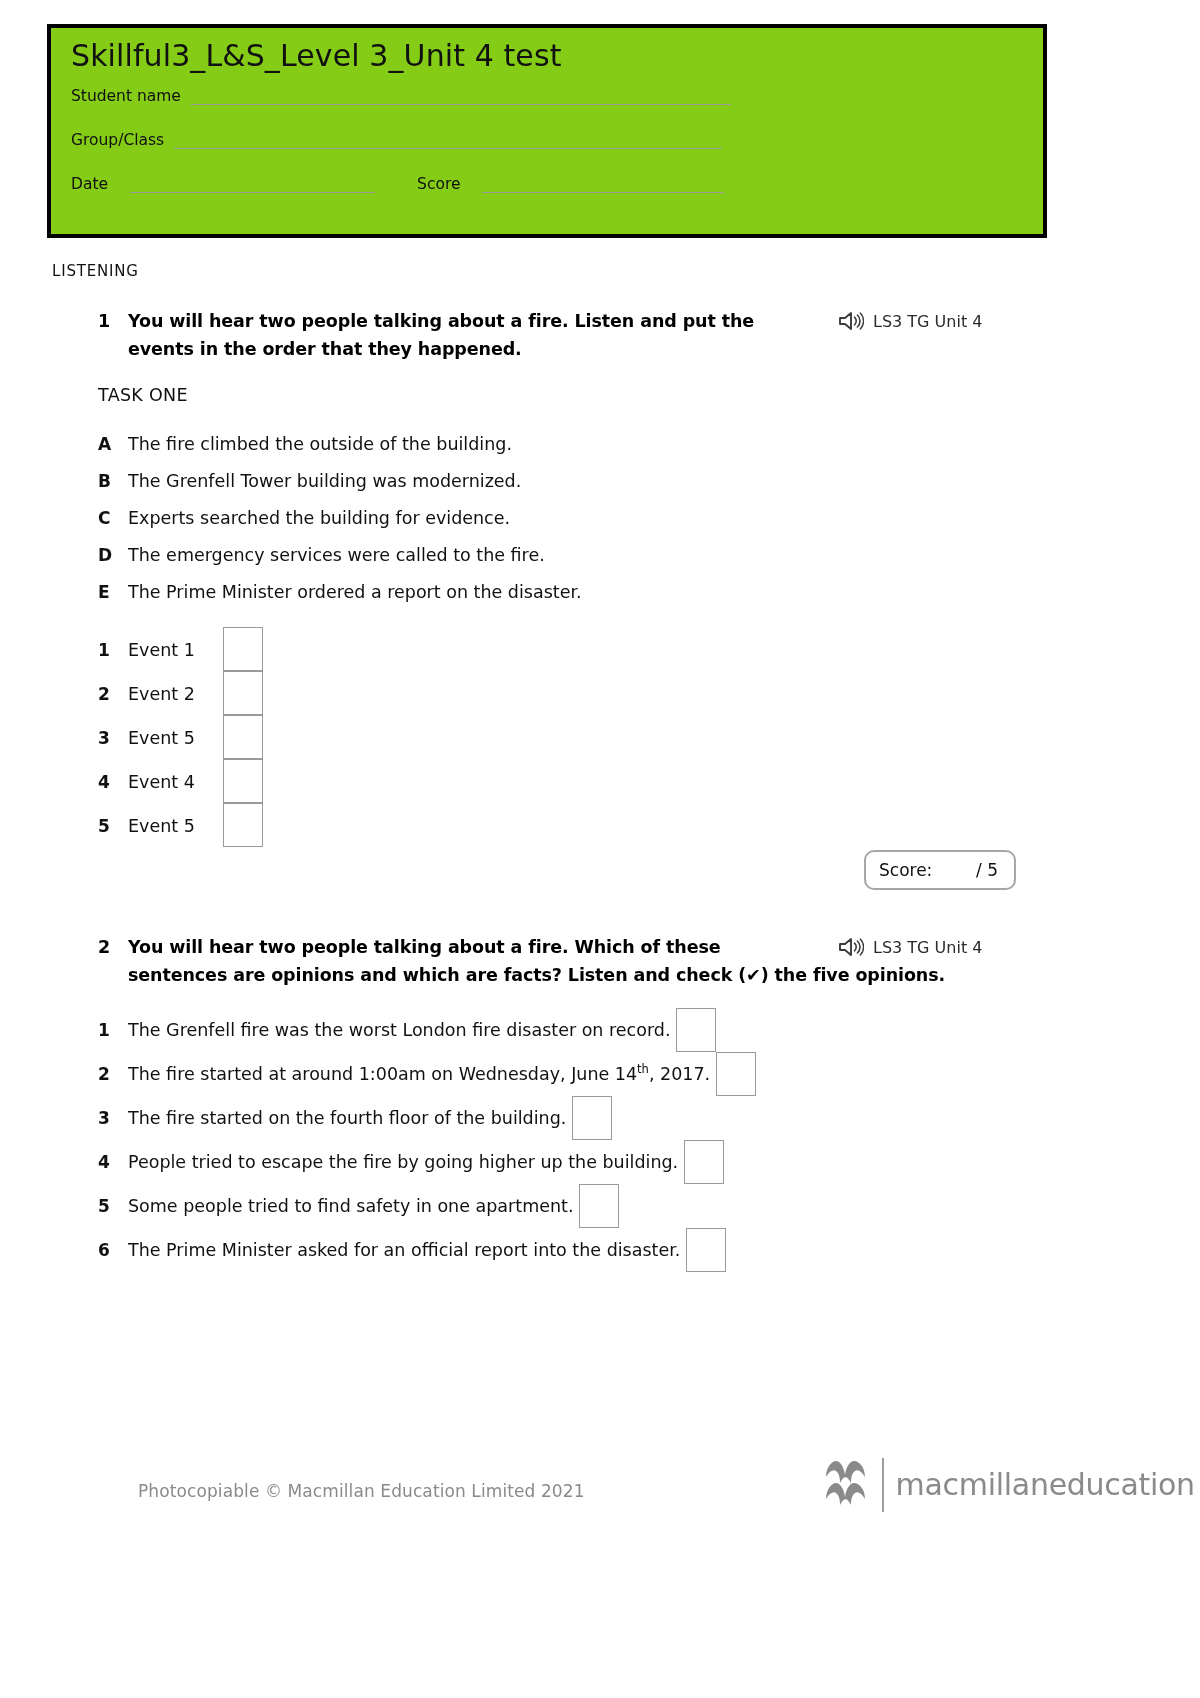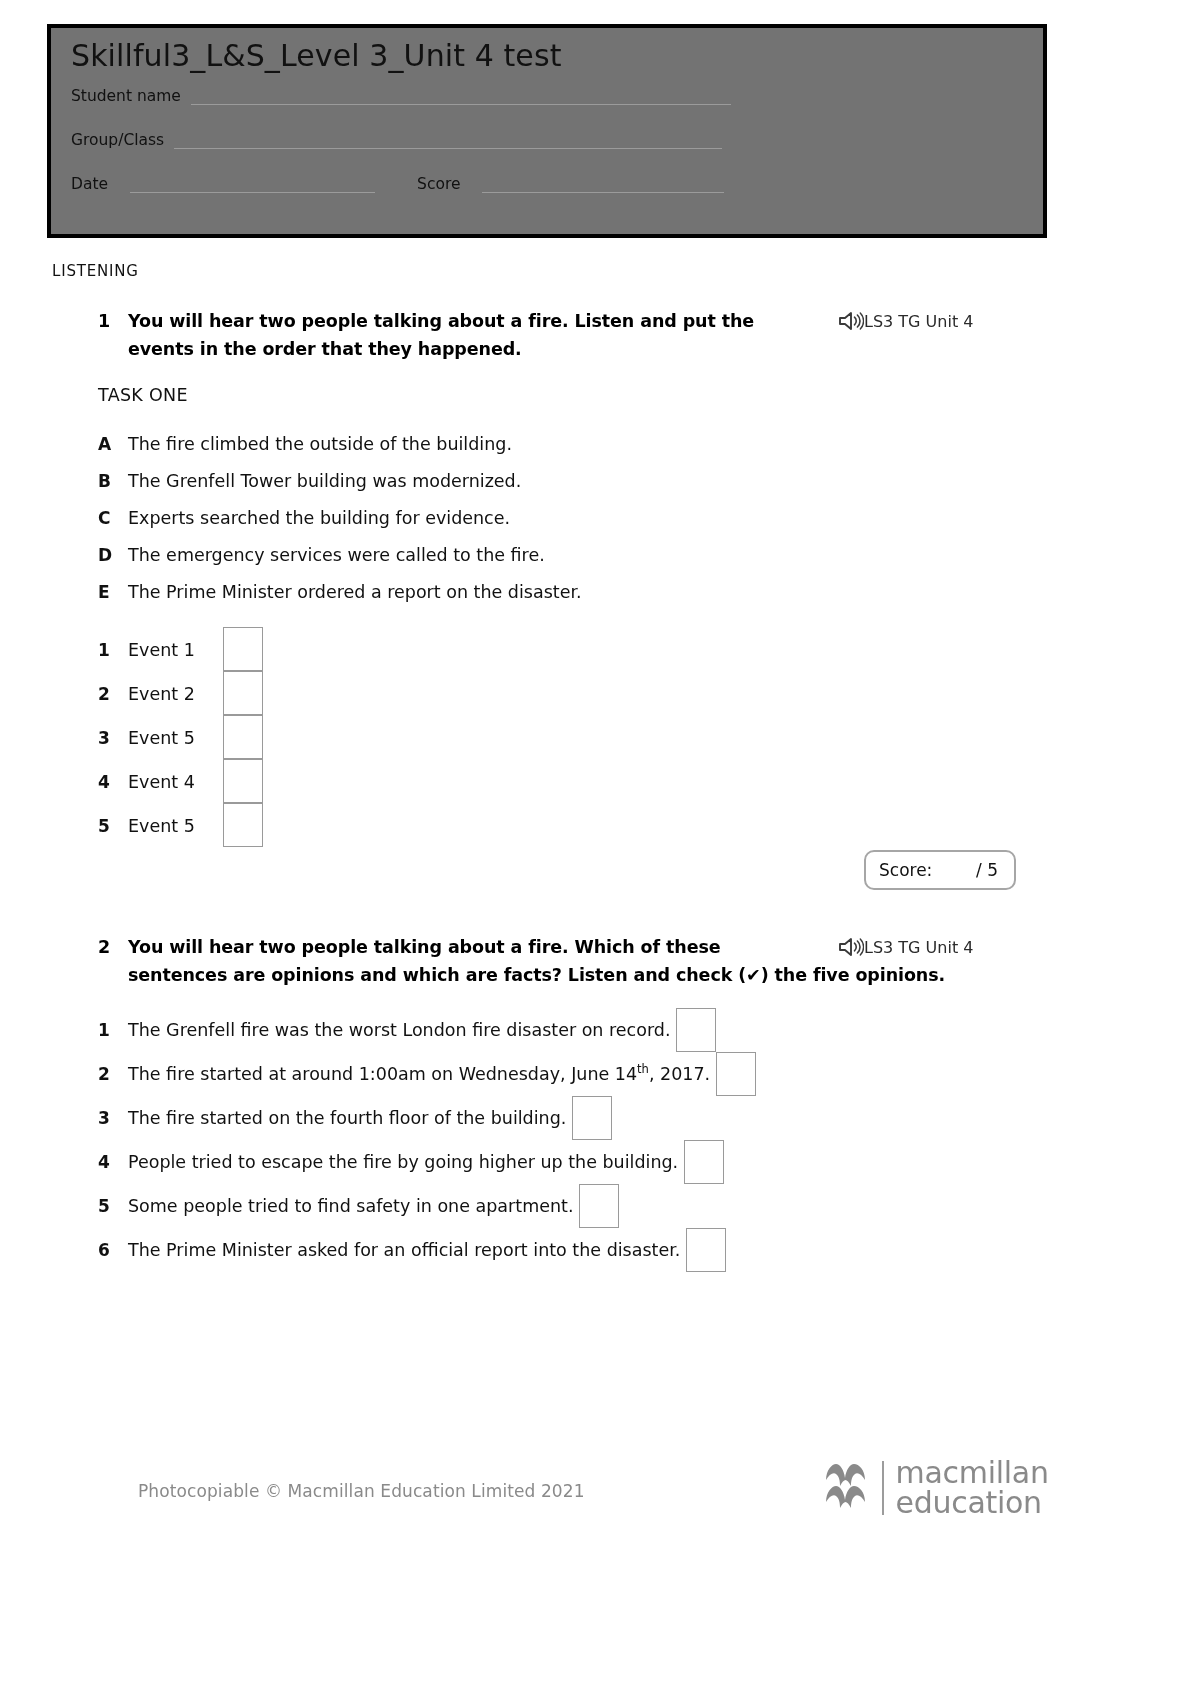--- a/index.html
+++ b/index.html
@@ -23,21 +23,21 @@
 
   
   .header-box {
     position: absolute;
     left: 47px;
     top: 24px;
     width: 1000px;
     height: 214px;
     border: 4px solid #000000;
     box-sizing: border-box;
-    background: #737373;
+    background: #84cc16;
   }
   .doc-title {
     position: absolute;
     left: 20px;
     top: 10px;
     font-size: 30px;
     font-weight: 400;
     letter-spacing: 0.1px;
     color: #111111;
     white-space: nowrap;
@@ -96,20 +96,21 @@
     flex: 0 0 30px;
     font-weight: 700;
   }
   .q-text { flex: 1; }
 
   
   .audio-tag {
     position: absolute;
     display: flex;
     align-items: center;
+    gap: 9px;
     font-size: 16px;
     font-weight: 400;
     color: #2b2b2b;
     white-space: nowrap;
   }
   #audio-q1 { left: 838px; top: 310px; }
   #audio-q2 { left: 838px; top: 936px; }
   .audio-tag svg { display: block; }
 
   
@@ -246,21 +247,21 @@
     color: #8a8a8a;
   }
   .logo-mark { display: block; }
   .logo-divider {
     width: 1.6px;
     height: 54px;
     background: #9c9c9c;
   }
   .logo-words {
     display: flex;
-    flex-direction: column;
+    flex-direction: row;
     line-height: 0.99;
     font-size: 30px;
     font-weight: 400;
     color: #8a8a8a;
     letter-spacing: -0.3px;
   }
 </style>
 </head>
 <body>
 

